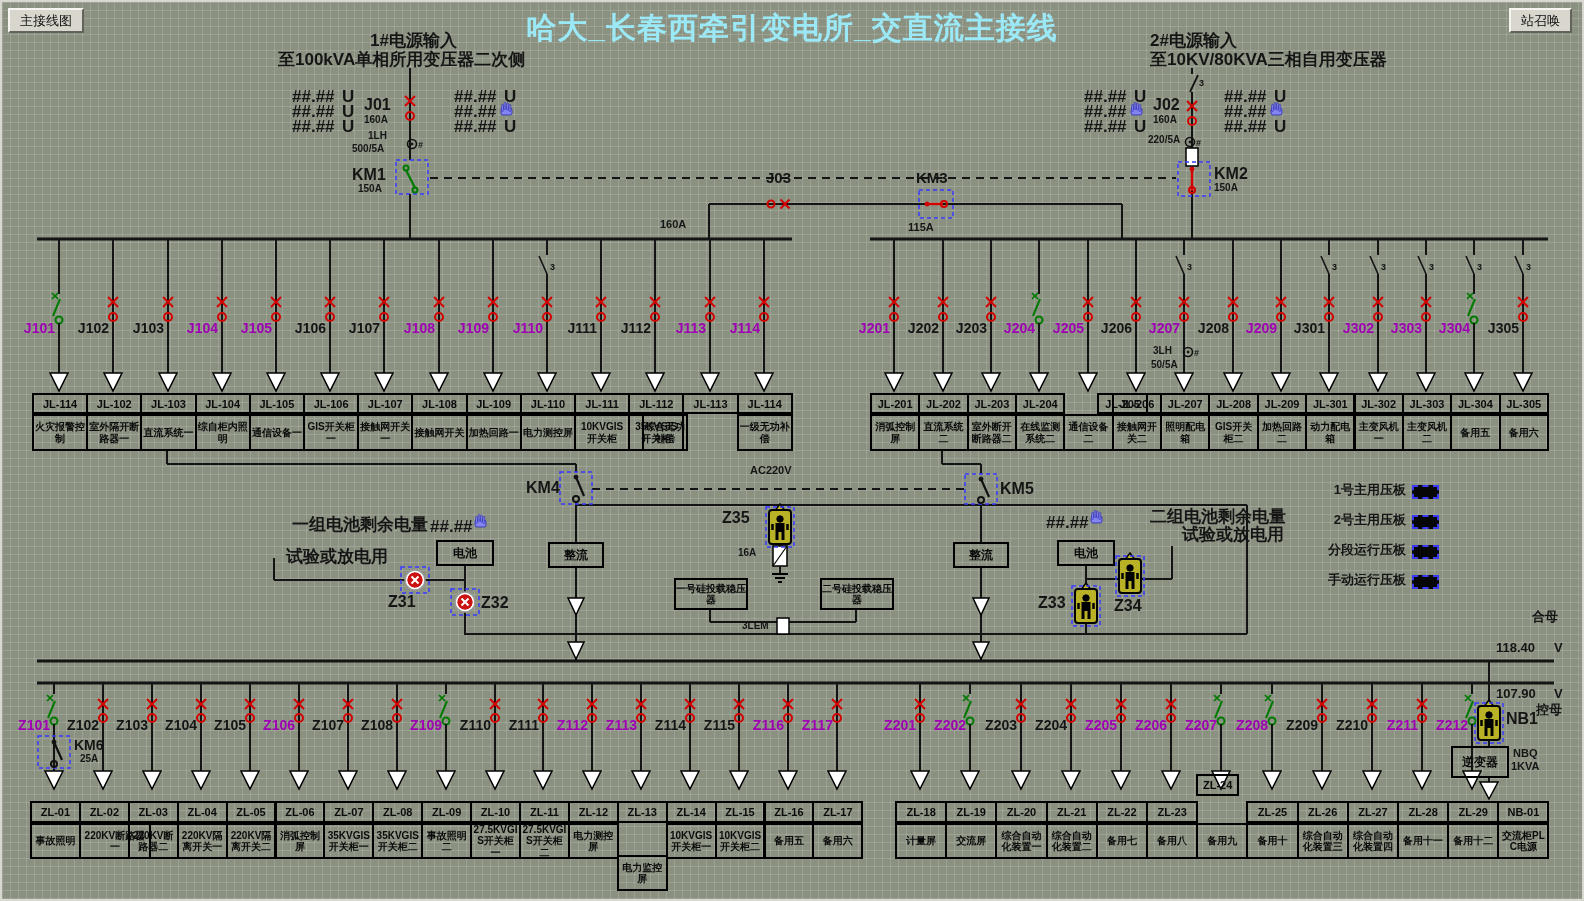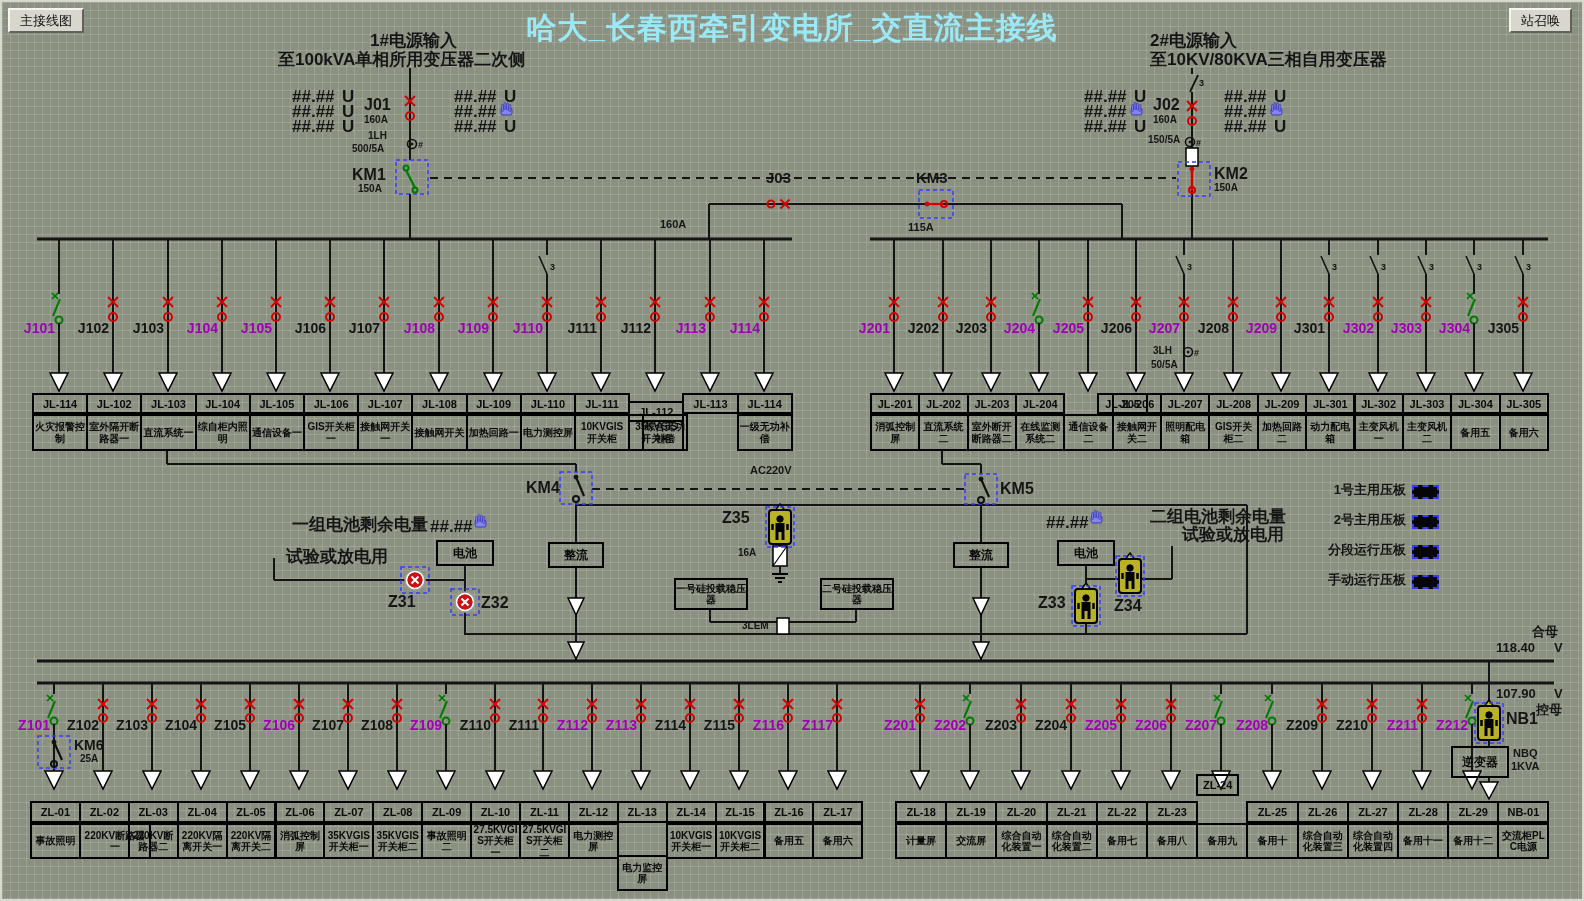--- a/index.html
+++ b/index.html
@@ -1056,21 +1056,21 @@
       <div class="t lab mag" style="left: 441px; width: 46px; text-align: right; top: 319px;">J109</div>
       <div class="bx bn" style="left: 463.6px; top: 391px; width: 56.2px; height: 21px;">JL-109</div>
       <div class="bx bd" style="left: 463.6px; top: 412px; width: 56.2px; height: 37px;">加热回路一</div>
       <div class="t lab mag" style="left: 495px; width: 46px; text-align: right; top: 319px;">J110</div>
       <div class="bx bn" style="left: 517.8px; top: 391px; width: 56.2px; height: 21px;">JL-110</div>
       <div class="bx bd" style="left: 517.8px; top: 412px; width: 56.2px; height: 37px;">电力测控屏</div>
       <div class="t lab " style="left: 549px; width: 46px; text-align: right; top: 319px;">J111</div>
       <div class="bx bn" style="left: 572px; top: 391px; width: 56.2px; height: 21px;">JL-111</div>
       <div class="bx bd" style="left: 572px; top: 412px; width: 56.2px; height: 37px;">10KVGIS开关柜</div>
       <div class="t lab " style="left: 603px; width: 46px; text-align: right; top: 319px;">J112</div>
-      <div class="bx bn" style="left: 626.2px; top: 391px; width: 56.2px; height: 21px; margin-top: 8px;">JL-112</div>
+      <div class="bx bn" style="left: 626.2px; top: 391px; width: 56.2px; height: 21px;">JL-112</div>
       <div class="bx bd" style="left: 626.2px; top: 412px; width: 56.2px; height: 37px;">35KVGIS开关柜</div>
       <div class="t lab mag" style="left: 658px; width: 46px; text-align: right; top: 319px;">J113</div>
       <div class="bx bn" style="left: 680.4px; top: 391px; width: 56.2px; height: 21px;">JL-113</div>
       <div class="bx bd" style="left: 640px; top: 412px; width: 46px; height: 37px;">综合无功补偿</div>
       <div class="t lab mag" style="left: 712px; width: 46px; text-align: right; top: 319px;">J114</div>
       <div class="bx bn" style="left: 734.6px; top: 391px; width: 56.2px; height: 21px;">JL-114</div>
       <div class="bx bd" style="left: 734.6px; top: 412px; width: 56.2px; height: 37px;">一级无功补偿</div>
       <div class="t lab mag" style="left: 842px; width: 46px; text-align: right; top: 319px;">J201</div>
       <div class="bx bn" style="left: 868px; top: 391px; width: 50.35px; height: 21px;">JL-201</div>
       <div class="bx bd" style="left: 868px; top: 412px; width: 50.35px; height: 37px;">消弧控制屏</div>
@@ -1209,21 +1209,21 @@
       <div class="t f16" style="left: 362px; top: 94px;">J01</div>
       <div class="t f10" style="left: 362px; top: 112px;">160A</div>
       <div class="t f10" style="left: 366px; top: 128px;">1LH</div>
       <div class="t f10" style="left: 350px; top: 141px;">500/5A</div>
       <div class="t f16" style="left: 350px; top: 164px;">KM1</div>
       <div class="t f10" style="left: 356px; top: 181px;">150A</div>
       <div class="t f12" style="left: 1148px; top: 30px;">2#电源输入</div>
       <div class="t f12" style="left: 1148px; top: 49px;">至10KV/80KVA三相自用变压器</div>
       <div class="t f16" style="left: 1151px; top: 94px;">J02</div>
       <div class="t f10" style="left: 1151px; top: 112px;">160A</div>
-      <div class="t f10" style="left: 1146px; top: 132px;">150/5A</div>
+      <div class="t f10" style="left: 1146px; top: 132px;">220/5A</div>
       <div class="t f16" style="left: 1212px; top: 163px;">KM2</div>
       <div class="t f10" style="left: 1212px; top: 180px;">150A</div>
       <div class="t f15" style="left: 764px; top: 168px;">J03</div>
       <div class="t f15" style="left: 914px; top: 168px;">KM3</div>
       <div class="t f11" style="left: 658px; top: 216px;">160A</div>
       <div class="t f11" style="left: 906px; top: 219px;">115A</div>
       <div class="t f16" style="left: 524px; top: 477px;">KM4</div>
       <div class="t f16" style="left: 998px; top: 478px;">KM5</div>
       <div class="t f11" style="left: 748px; top: 462px;">AC220V</div>
       <div class="t f16" style="left: 720px; top: 507px;">Z35</div>
@@ -1232,21 +1232,21 @@
       <div class="t f16" style="left: 479px; top: 592px;">Z32</div>
       <div class="t f16" style="left: 1036px; top: 592px;">Z33</div>
       <div class="t f16" style="left: 1112px; top: 595px;">Z34</div>
       <div class="t f12" style="left: 290px; top: 514px;">一组电池剩余电量</div>
       <div class="t f12" style="left: 284px; top: 546px;">试验或放电用</div>
       <div class="t f12" style="left: 428px; top: 516px;">##.##</div>
       <div class="t f12" style="left: 1148px; top: 506px;">二组电池剩余电量</div>
       <div class="t f12" style="left: 1180px; top: 524px;">试验或放电用</div>
       <div class="t f12" style="left: 1044px; top: 512px;">##.##</div>
       <div class="t f10" style="left: 740px; top: 618px;">3LEM</div>
-      <div class="t f13" style="left: 1530px; top: 623px;">合母</div>
+      <div class="t f13" style="left: 1530px; top: 608px;">合母</div>
       <div class="t f13" style="left: 1494px; top: 639px;">118.40</div>
       <div class="t f13" style="left: 1552px; top: 639px;">V</div>
       <div class="t f13" style="left: 1494px; top: 685px;">107.90</div>
       <div class="t f13" style="left: 1552px; top: 685px;">V</div>
       <div class="t f13" style="left: 1534px; top: 701px;">控母</div>
       <div class="t f14" style="left: 72px; top: 736px;">KM6</div>
       <div class="t f10" style="left: 78px; top: 751px;">25A</div>
       <div class="t f16" style="left: 1504px; top: 708px;">NB1</div>
       <div class="t f11" style="left: 1511px; top: 745px;">NBQ</div>
       <div class="t f11" style="left: 1509px; top: 758px;">1KVA</div>

